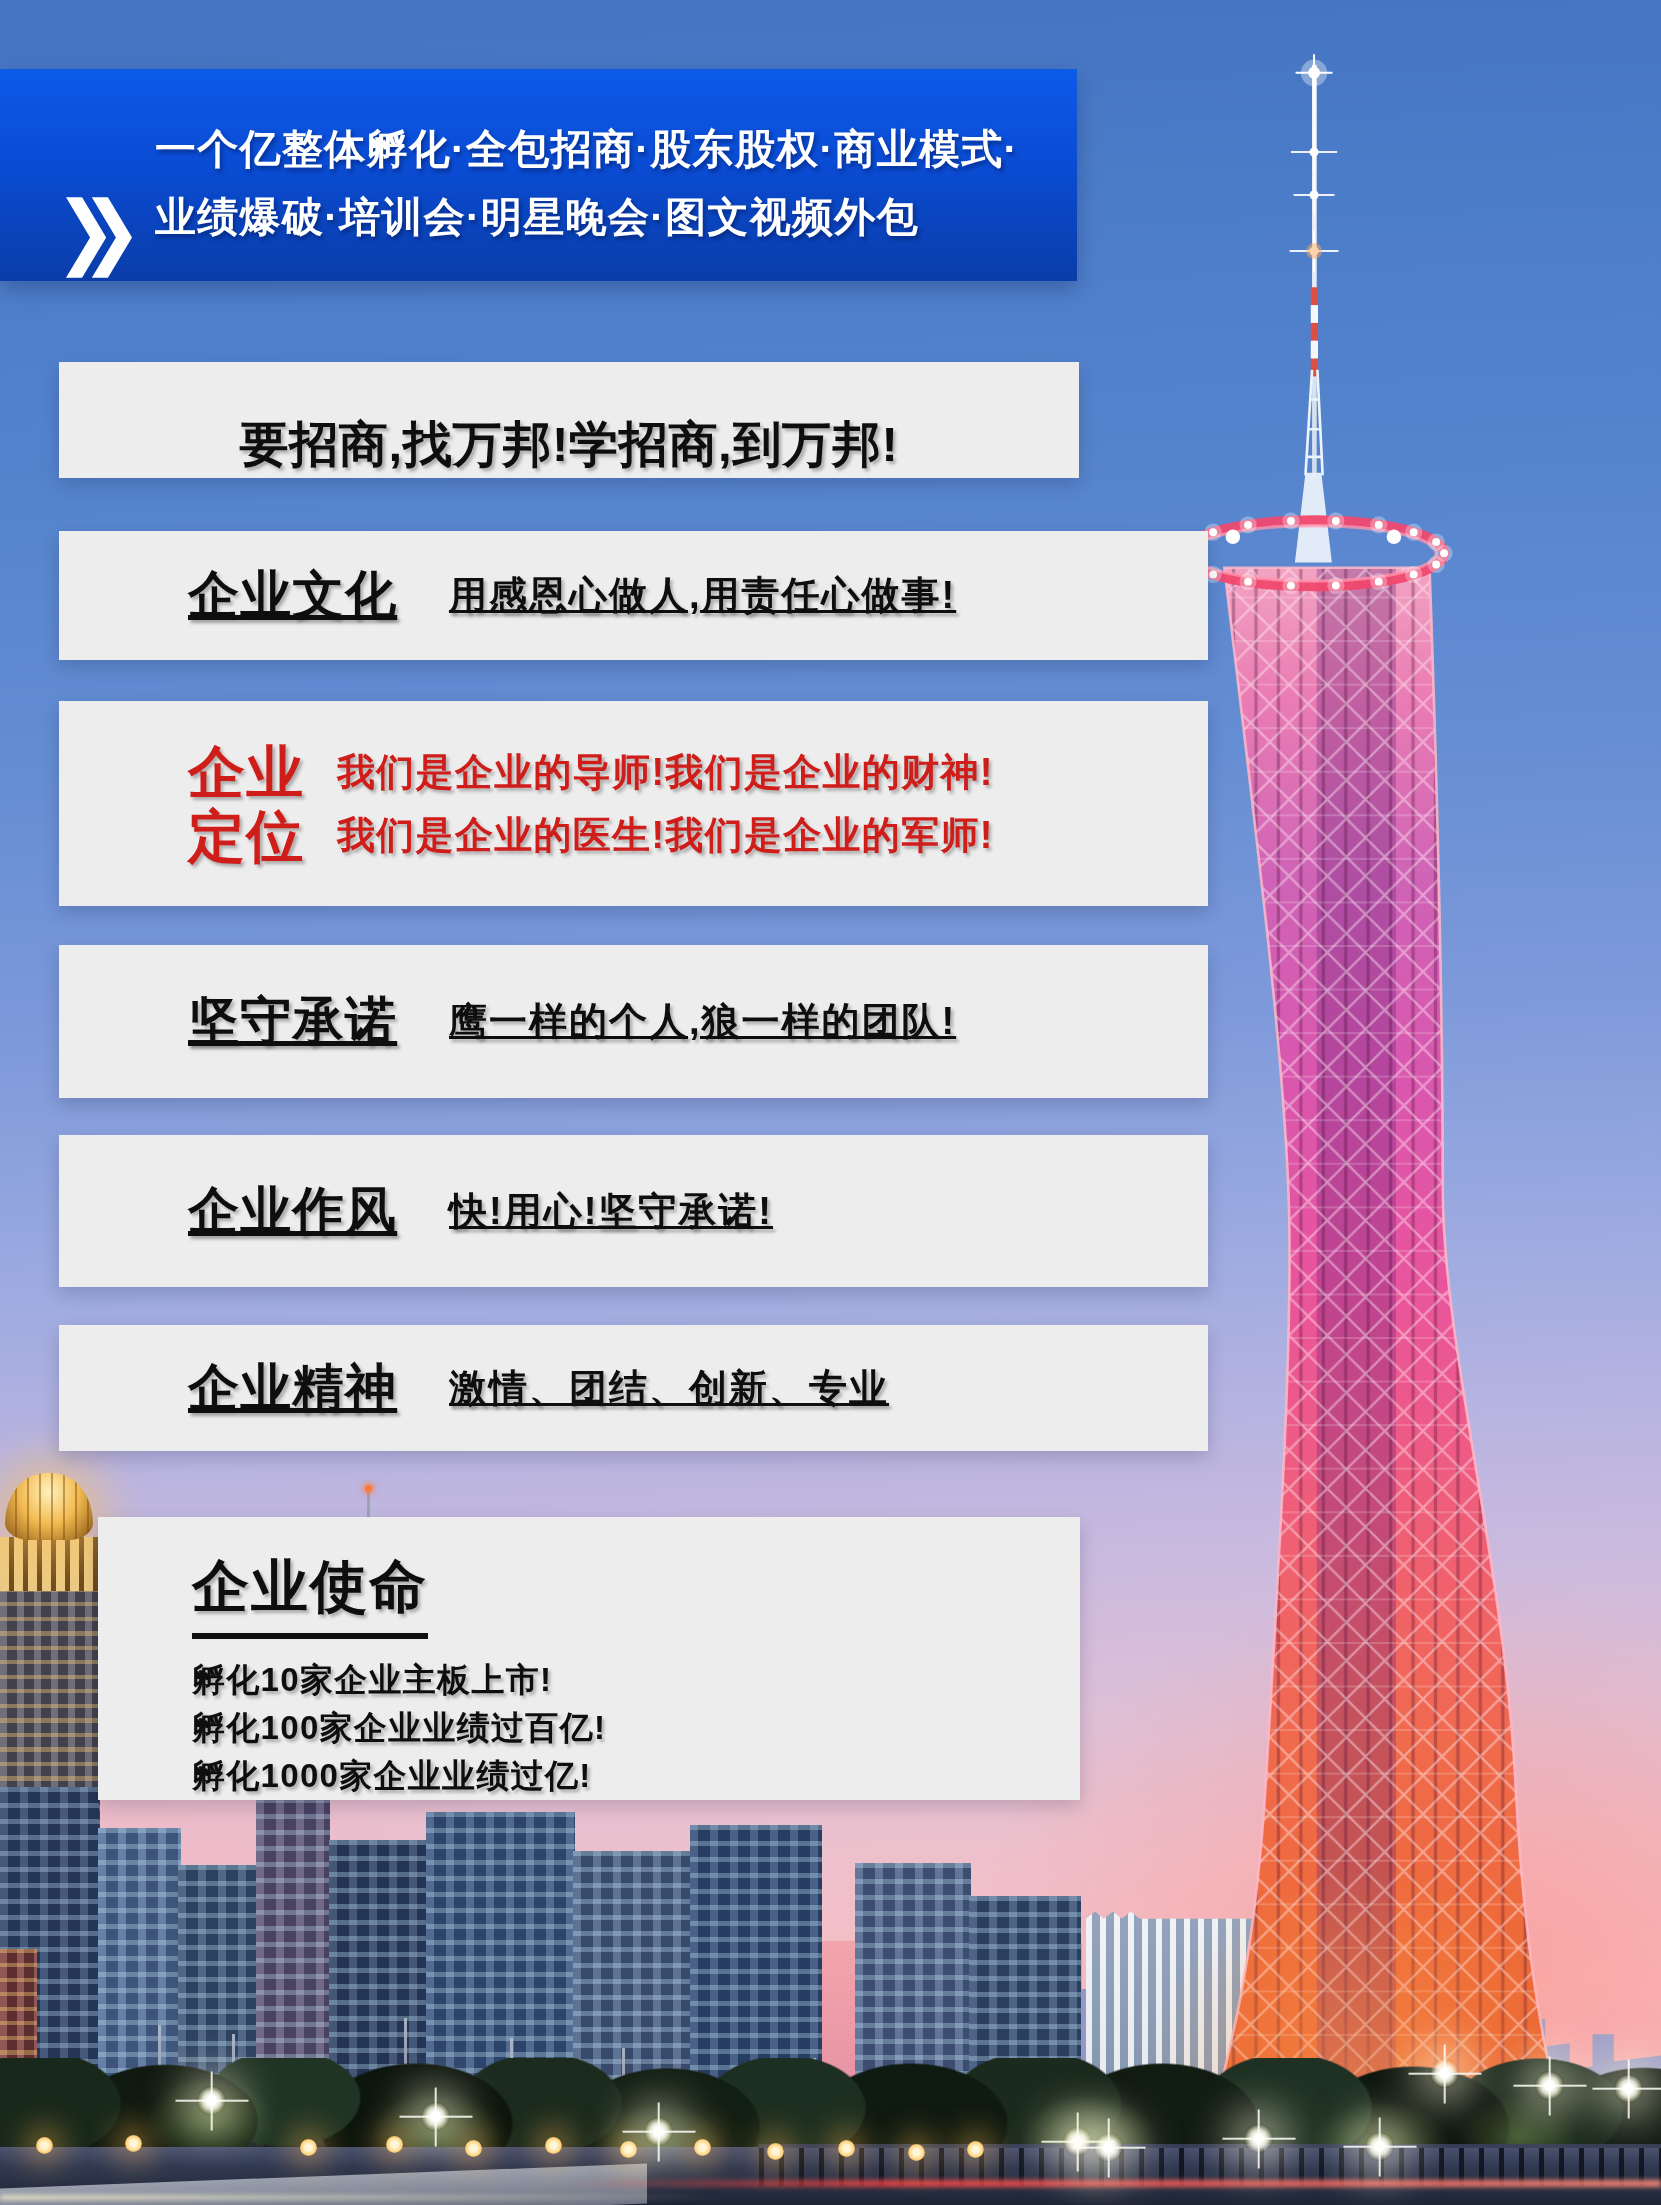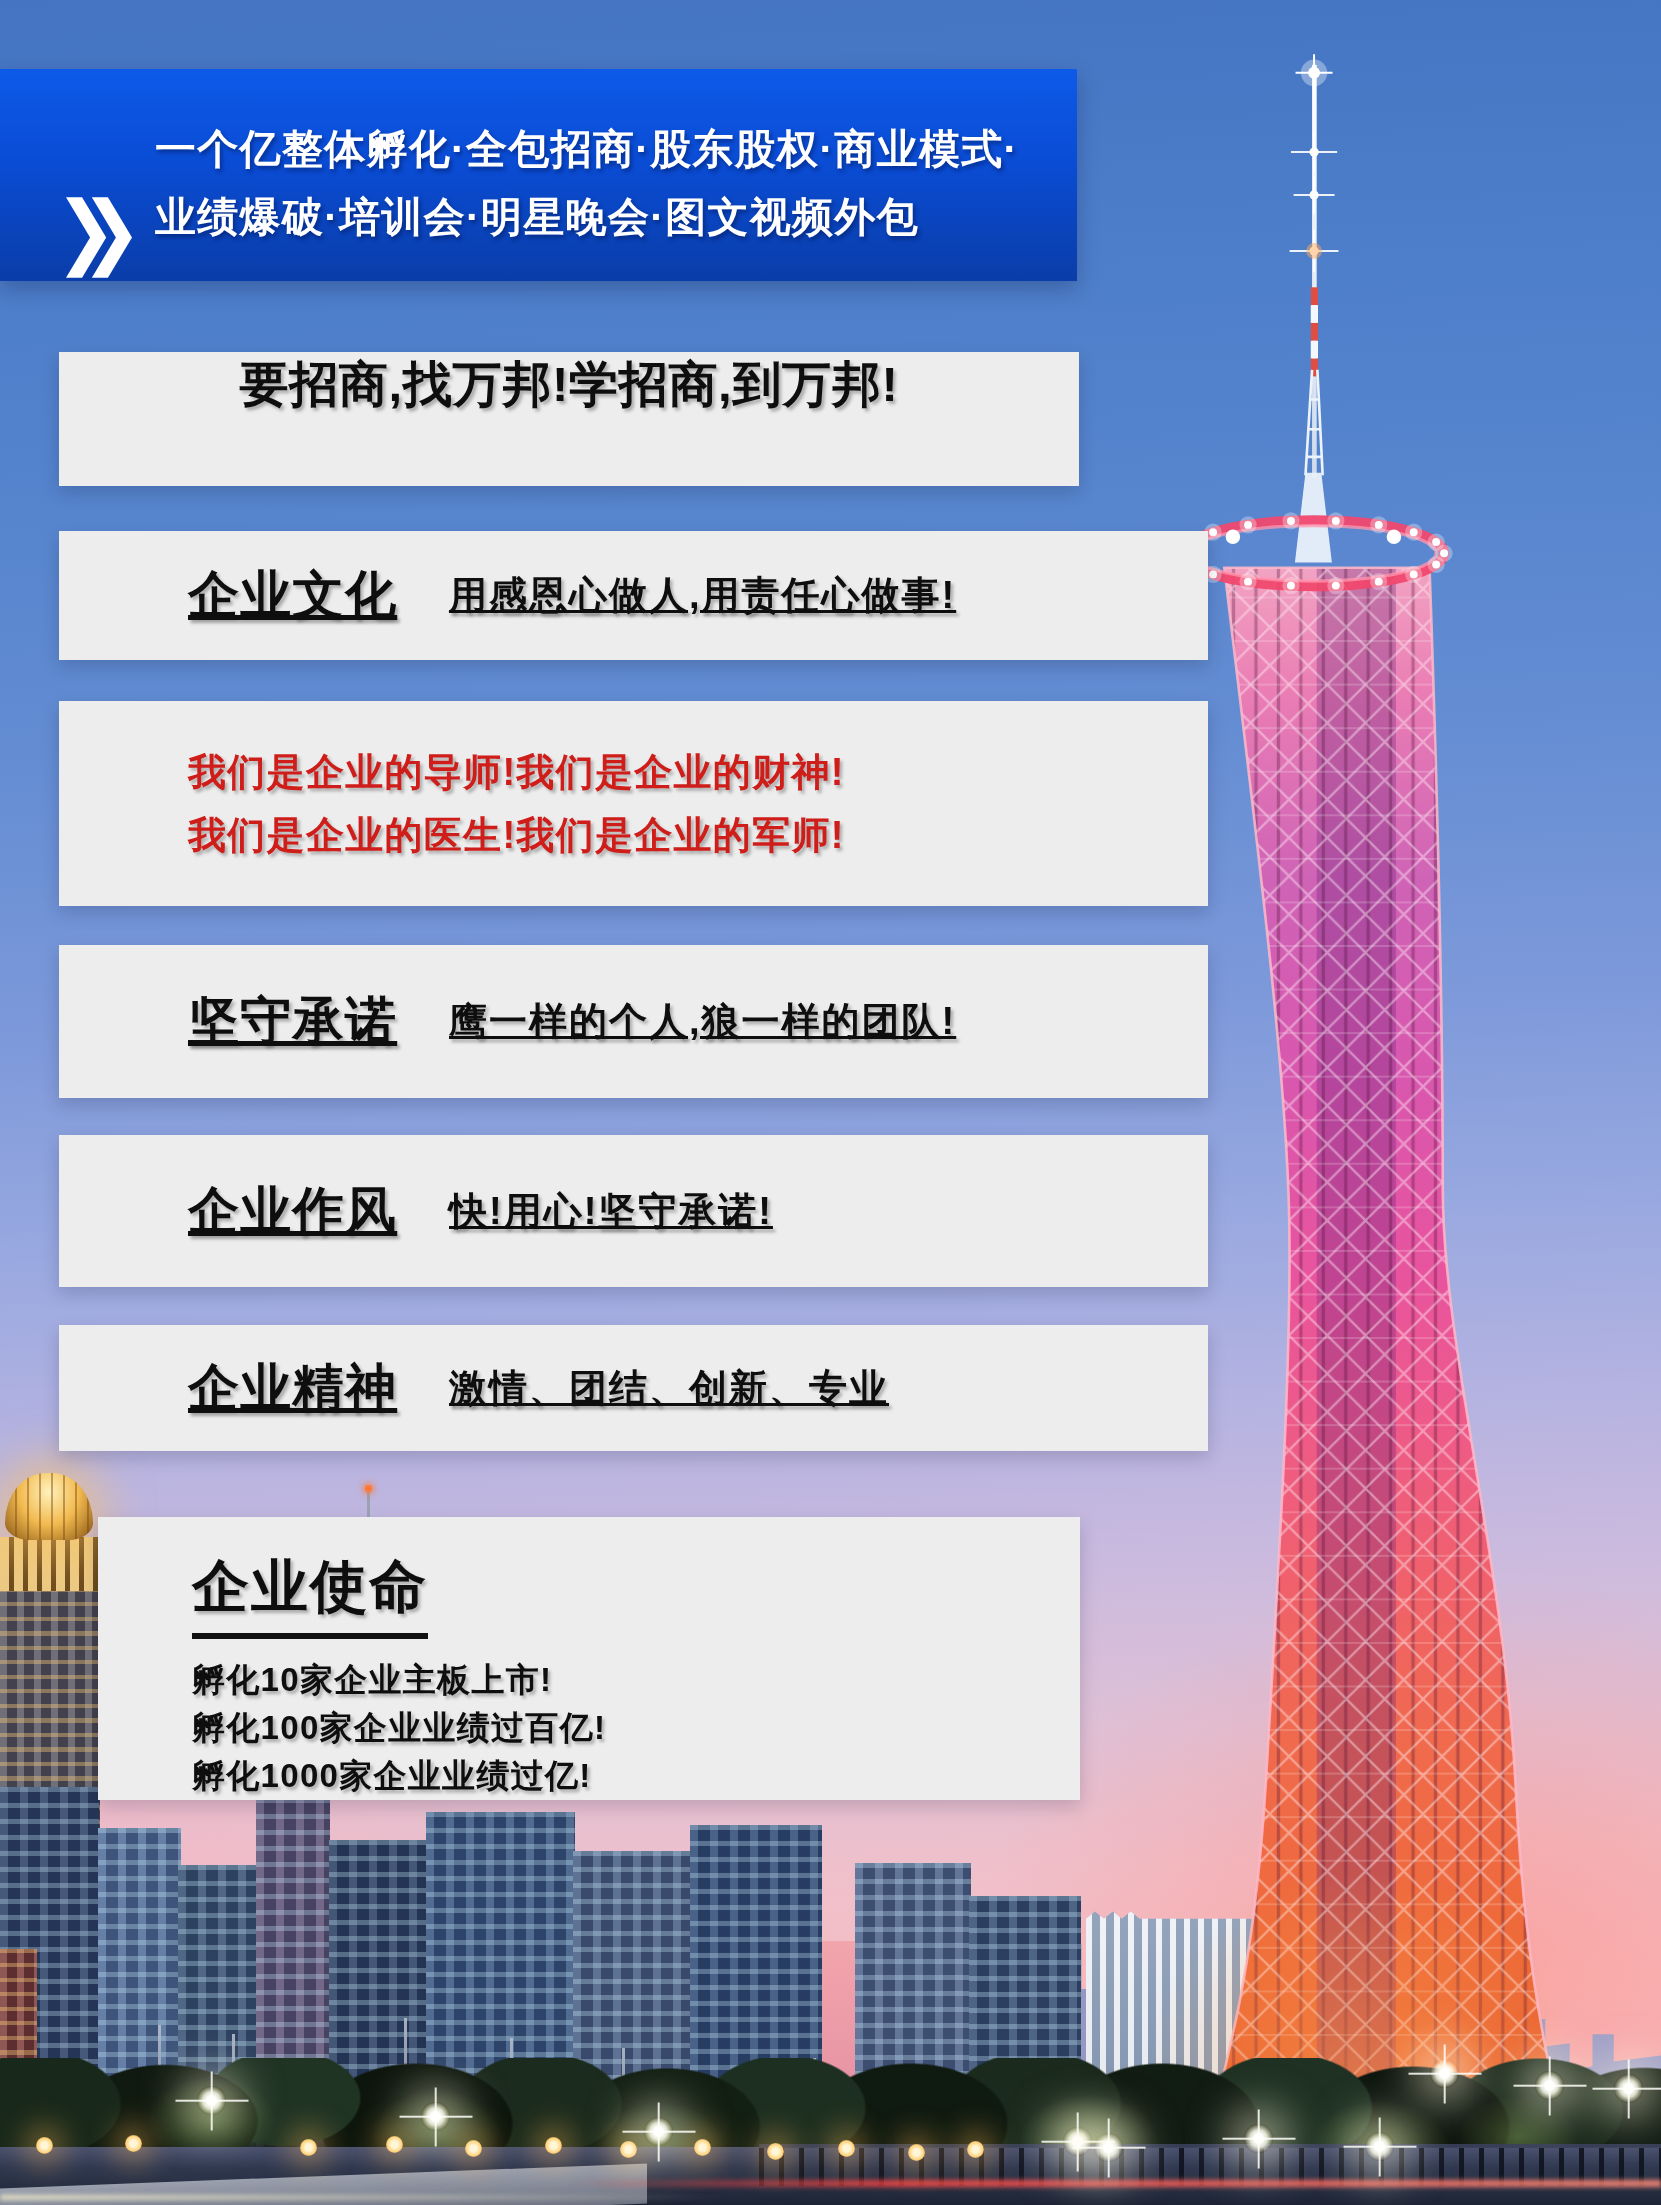--- a/index.html
+++ b/index.html
@@ -135,21 +135,21 @@
   .chev{position:absolute;left:66px;top:125px;width:66px;height:87px;}
   .banner-text{position:absolute;left:155px;top:46px;}
   .banner-line{font-size:41px;line-height:68px;font-weight:700;color:#fff;
     letter-spacing:1.3px;white-space:nowrap;text-shadow:2px 2.6px 4px rgba(0,10,60,.45);}
 
   
   .panel{position:absolute;left:59px;width:1020px;background:#ededed;color:#0e0e0e;
     font-weight:700;box-shadow:0 6.6px 17px rgba(10,10,40,.18);}
   .panel,.panel *{white-space:nowrap;}
   .pt{text-shadow:2.6px 3.3px 3.3px rgba(0,0,0,.28);}
-  .p1{top:352px;height:134px;display:flex;align-items:flex-start;justify-content:center;}
+  .p1{top:362px;height:116px;display:flex;align-items:flex-end;justify-content:center;}
   .p1 .big{font-size:49px;letter-spacing:0.7px;}
   .prow{display:flex;align-items:center;padding-left:129px;text-decoration:underline;}
   .p2{top:531px;height:129px;} .p4{top:945px;height:153px;}
   .p5{top:1135px;height:152px;} .p6{top:1325px;height:126px;}
   .ptitle{font-size:51px;width:261px;flex:none;letter-spacing:1.3px;}
   .psub{font-size:38px;letter-spacing:2px;}
   .p3{top:701px;height:205px;display:flex;align-items:center;padding-left:129px;color:#cf1d1a;}
   .p3 .rtitle{font-size:57px;line-height:64px;width:149px;flex:none;letter-spacing:1.3px;}
   .p3 .rlines{font-size:38px;line-height:63px;letter-spacing:1.3px;}
   .p7{left:98px;top:1517px;width:982px;height:283px;padding:32px 0 0 94px;box-sizing:border-box;}
@@ -366,20 +366,24 @@
   <div class="panel p1">
     <span class="big pt">要招商,找万邦!学招商,到万邦!</span>
   </div>
 
   <div class="panel p2 prow">
     <span class="ptitle pt">企业文化</span>
     <span class="psub pt">用感恩心做人,用责任心做事!</span>
   </div>
 
   <div class="panel p3">
+    <div class="rtitle pt">
+      <div>企业</div>
+      <div>定位</div>
+    </div>
     <div class="rlines pt">
       <div>我们是企业的导师!我们是企业的财神!</div>
       <div>我们是企业的医生!我们是企业的军师!</div>
     </div>
   </div>
 
   <div class="panel p4 prow">
     <span class="ptitle pt">坚守承诺</span>
     <span class="psub pt">鹰一样的个人,狼一样的团队!</span>
   </div>

